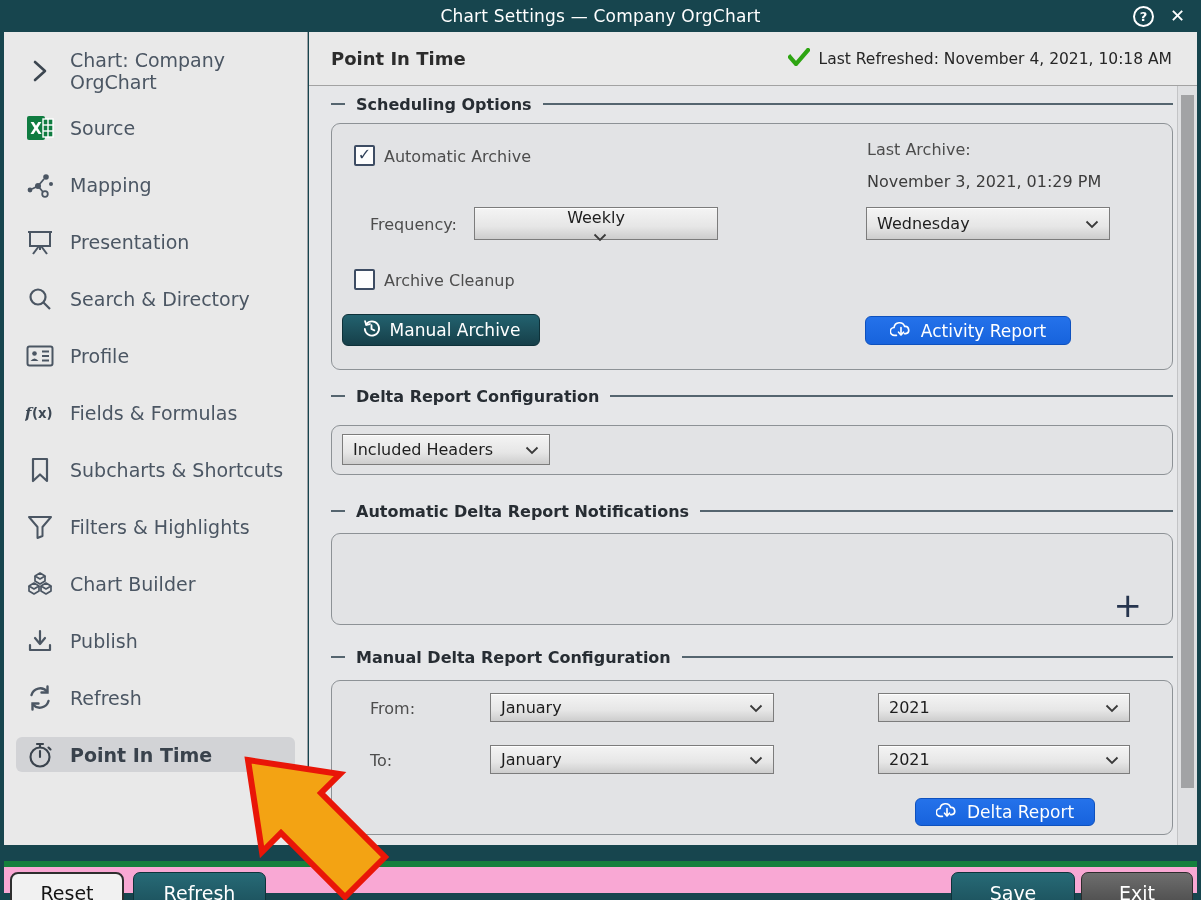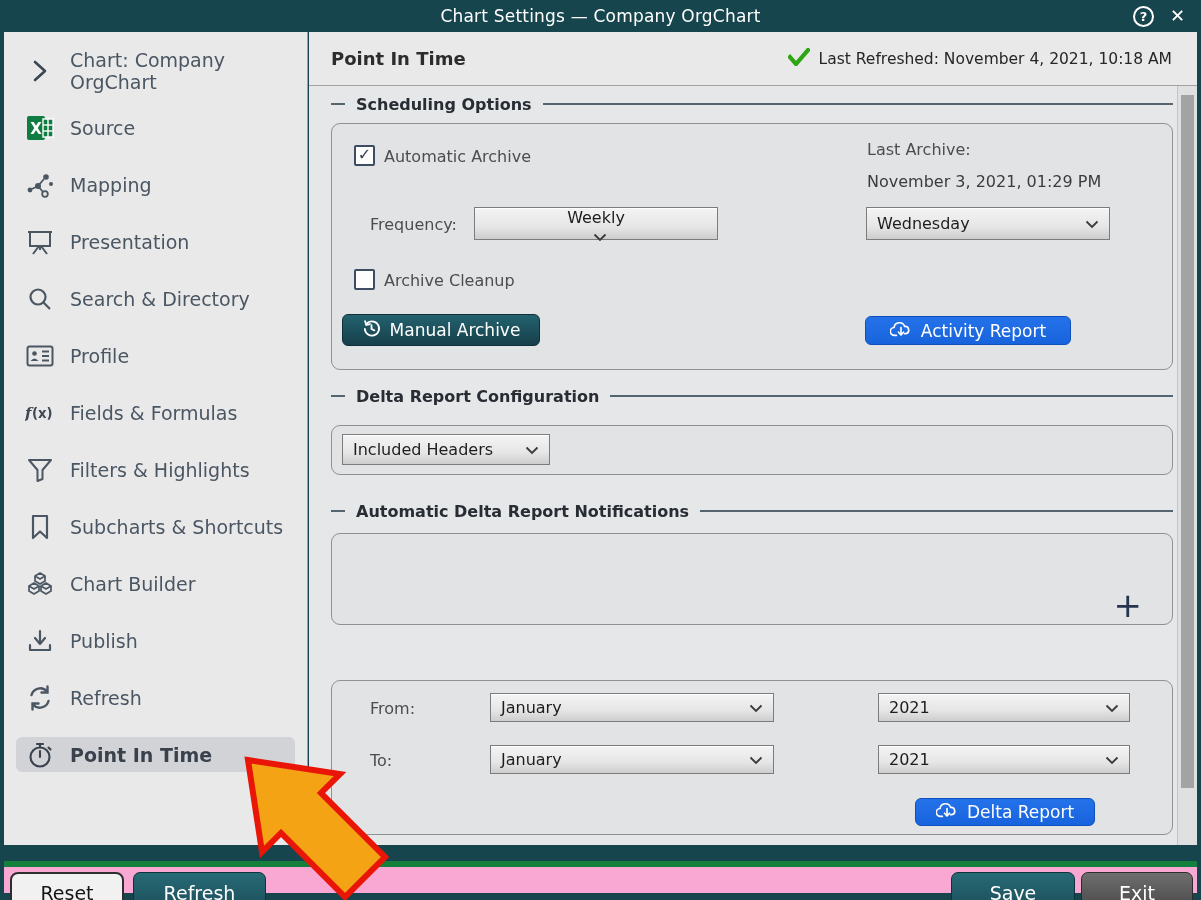--- a/index.html
+++ b/index.html
@@ -184,34 +184,34 @@
         <svg width="34" height="24" viewBox="0 0 34 24">
           <text x="0" y="18" font-size="17" font-style="italic" font-weight="bold" fill="#3d4854" font-family="DejaVu Serif">f</text>
           <text x="8" y="18" font-size="15" font-weight="bold" fill="#3d4854" font-family="DejaVu Sans">(x)</text>
         </svg>
       </span>
       <span>Fields &amp; Formulas</span>
     </div>
 
     <div class="side-item">
       <span class="icn">
+        <svg width="22" height="26" viewBox="0 0 22 26" fill="none" stroke="#4b5663" stroke-width="2.2" stroke-linejoin="round">
+          <path d="M4 2 h14 v22 l-7-6.5 -7 6.5 z"></path>
+        </svg>
+      </span>
+      <span>Subcharts &amp; Shortcuts</span>
+    </div>
+
+    <div class="side-item">
+      <span class="icn">
         <svg width="26" height="26" viewBox="0 0 26 26" fill="none" stroke="#4b5663" stroke-width="2" stroke-linejoin="round">
           <polygon points="2,3 24,3 15.5,13 15.5,22 10.5,24 10.5,13"></polygon>
         </svg>
       </span>
       <span>Filters &amp; Highlights</span>
-    </div>
-
-    <div class="side-item">
-      <span class="icn">
-        <svg width="22" height="26" viewBox="0 0 22 26" fill="none" stroke="#4b5663" stroke-width="2.2" stroke-linejoin="round">
-          <path d="M4 2 h14 v22 l-7-6.5 -7 6.5 z"></path>
-        </svg>
-      </span>
-      <span>Subcharts &amp; Shortcuts</span>
     </div>
 
     <div class="side-item">
       <span class="icn">
         <svg width="28" height="26" viewBox="0 0 28 26" fill="none" stroke="#4b5663" stroke-width="1.7" stroke-linejoin="round">
           <path d="M14 2 l5 3 -5 3 -5-3 z"></path>
             <path d="M9 5 v5 l5 3 5-3 v-5"></path>
           <path d="M8 12 l5 3 -5 3 -5-3 z"></path>
             <path d="M3 15 v5 l5 3 5-3 v-5"></path>
           <path d="M20 12 l5 3 -5 3 -5-3 z"></path>
@@ -340,20 +340,25 @@
 
     <div class="legend" style="top:415px;">
       <span class="dash"></span>
       <span class="ltext">Automatic Delta Report Notifications</span>
       <span class="line"></span>
     </div>
     <div class="gbox" style="top:447px; height:92px;">
       <div class="plus-btn">+</div>
     </div>
 
+    <div class="legend" style="top:561px;">
+      <span class="dash"></span>
+      <span class="ltext">Manual Delta Report Configuration</span>
+      <span class="line"></span>
+    </div>
     <div class="gbox" style="top:594px; height:155px;">
       <div class="flabel" style="left:38px; top:18px;">From:</div>
       <div class="select" style="left:158px; top:12px; width:284px; height:29px;">
         <span>January</span>
         <span class="chev"><svg width="14" height="9" viewBox="0 0 14 9">
               <polyline points="1.5,1.5 7,7 12.5,1.5" fill="none" stroke="#3a3a3a" stroke-width="1.8"></polyline>
             </svg></span>
       </div>
       <div class="select" style="left:546px; top:12px; width:252px; height:29px;">
         <span>2021</span>

